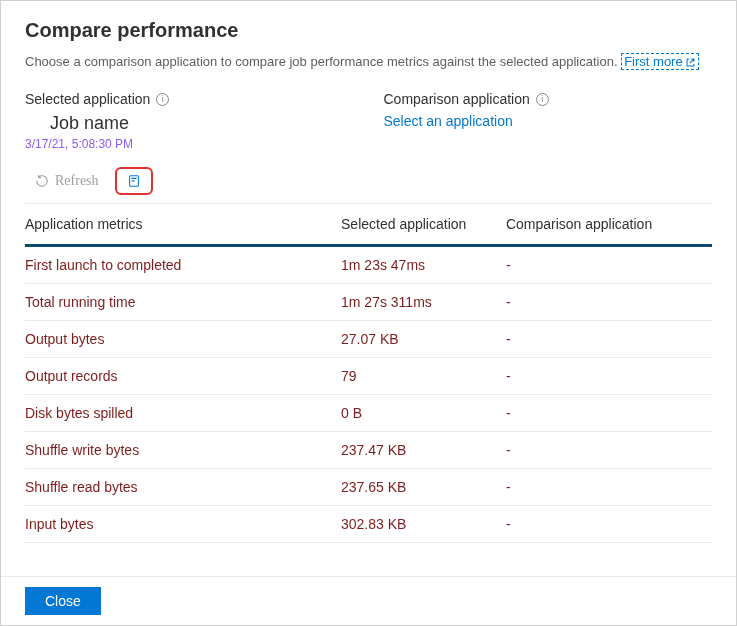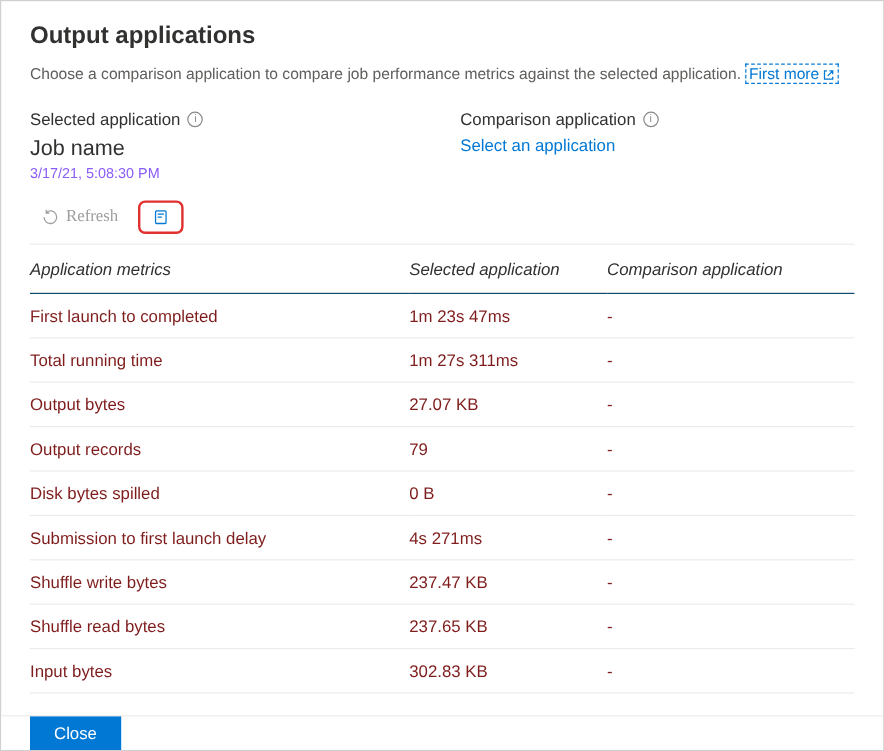--- a/index.html
+++ b/index.html
@@ -55,20 +55,21 @@
     border-radius: 50%;
     align-items: center;
     justify-content: center;
     font-size: 9px;
     color: #888;
   }
   .job-name {
     font-size: 18px;
     color: #323130;
     margin-bottom: 3px;
+    margin-left: 25px;
   }
   .timestamp {
     font-size: 12px;
     color: #8b5cf6;
   }
   .select-link {
     color: #0078d4;
     font-size: 14px;
     cursor: pointer;
   }
@@ -109,50 +110,50 @@
     padding: 10px 6px 10px 0;
     font-size: 14px;
   }
   .table th {
     font-weight: 400;
     color: #323130;
     border-bottom: none;
     padding-top: 12px;
     padding-bottom: 12px;
   }
-  .table thead tr { border-bottom: 1px solid #0c4a6e; font-style: italic; }
+  .table thead tr { border-bottom: 3px solid #0c4a6e; }
   .table tbody td {
     border-bottom: 1px solid #edebe9;
     color: #7f1d1d;
   }
   .table th:nth-child(1), .table td:nth-child(1) { width: 46%; }
   .table th:nth-child(2), .table td:nth-child(2) { width: 24%; }
   .table th:nth-child(3), .table td:nth-child(3) { width: 30%; }
   .footer {
     position: absolute;
     bottom: 0; left: 0; right: 0;
-    padding: 0 24px;
+    padding: 10px 24px;
     border-top: 1px solid #edebe9;
     background: #fff;
   }
   .close-btn {
     background: #0078d4;
     color: #fff;
     border: none;
     padding: 6px 20px;
     font-size: 14px;
     cursor: pointer;
     font-family: inherit;
   }
 </style>
 </head>
 <body>
 
 <div class="panel">
-  <div class="title">Output applications</div>
+  <div class="title">Compare performance</div>
   <div class="subtitle">
     <span>Choose a comparison application to compare job performance metrics against the selected application. </span><a class="link"><span>First more</span><svg width="11" height="11" viewBox="0 0 16 16" fill="none" stroke="#0078d4" stroke-width="1.5">
           <path d="M6 3H3v10h10v-3M9 3h4v4M13 3L7 9"></path>
         </svg></a>
   </div>
 
   <div class="cols">
     <div class="col">
       <div class="col-label">
         <span>Selected application</span>
@@ -213,25 +214,20 @@
           <td>Output records</td>
           <td>79</td>
           <td>-</td>
         </tr>
         <tr>
           <td>Disk bytes spilled</td>
           <td>0 B</td>
           <td>-</td>
         </tr>
         <tr>
-          <td>Submission to first launch delay</td>
-          <td>4s 271ms</td>
-          <td>-</td>
-        </tr>
-        <tr>
           <td>Shuffle write bytes</td>
           <td>237.47 KB</td>
           <td>-</td>
         </tr>
         <tr>
           <td>Shuffle read bytes</td>
           <td>237.65 KB</td>
           <td>-</td>
         </tr>
         <tr>

